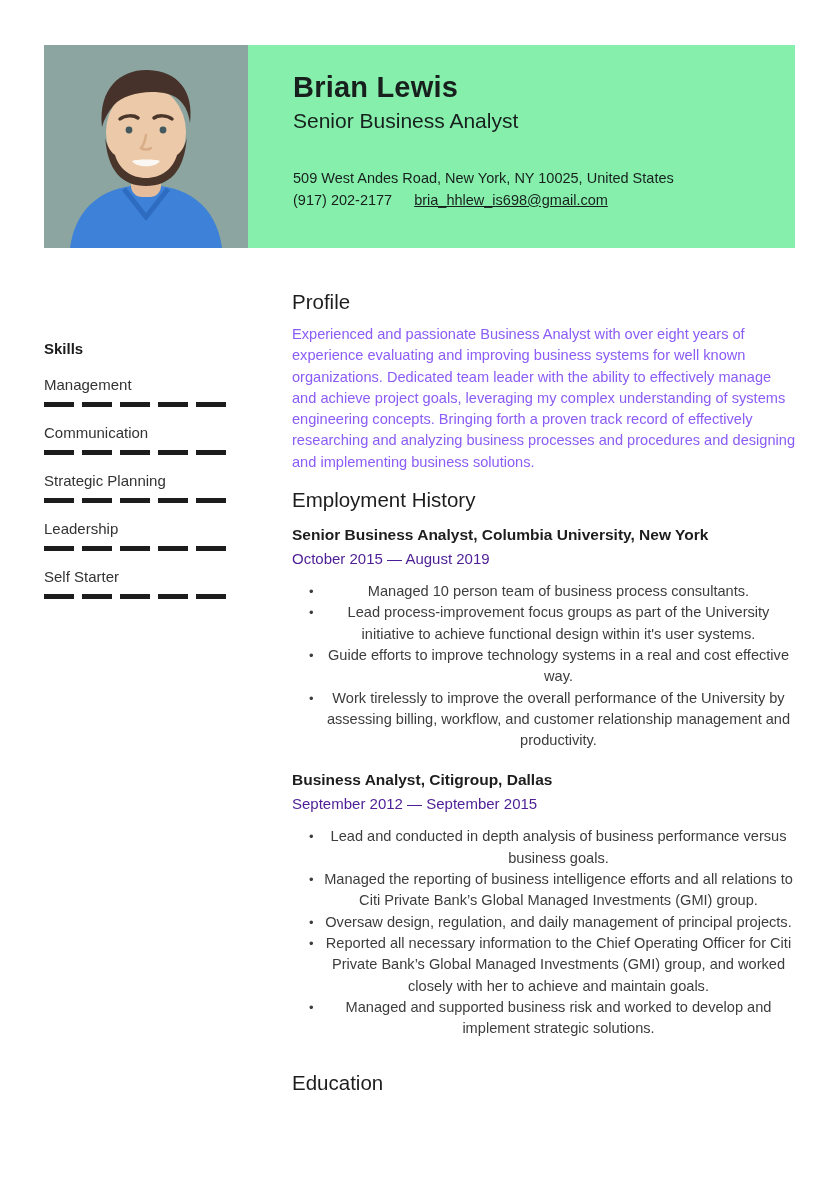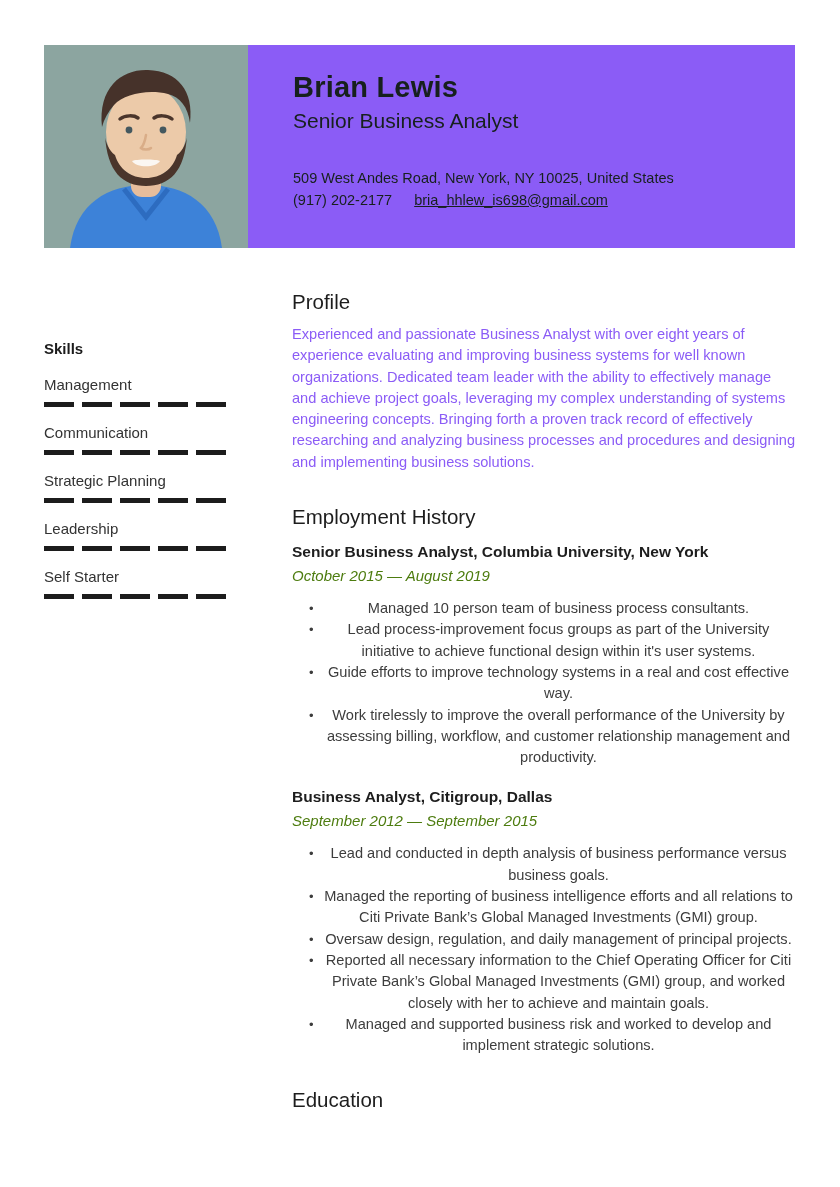--- a/index.html
+++ b/index.html
@@ -6,21 +6,21 @@
   html,body { background:#ffffff; }
   body { font-family:"Liberation Sans", sans-serif; }
   .page {
     position:relative; width:840px; height:1187px; background:#ffffff;
     margin:0 auto; overflow:hidden; color:#1e1e1e;
   }
 
   
   .header {
     position:absolute; left:44px; top:45px; width:751px; height:203px;
-    background:#8b5cf6; display:flex;
+    background:#86efac; display:flex;
   }
   .photo { width:204px; height:203px; flex:none; display:block; }
   .header-text { padding:25px 20px 0 45px; color:#17201d; }
   .name { font-size:29px; font-weight:bold; line-height:34px; letter-spacing:.2px; }
   .job-title { font-size:21px; line-height:26px; margin-top:4px; font-weight:normal; }
   .contact { margin-top:34px; font-size:14.5px; line-height:21.5px; }
   .contact-row2 { display:flex; align-items:baseline; }
   .email-link { color:#17201d; text-decoration:underline; margin-left:22px; cursor:pointer; }
 
   
@@ -30,23 +30,23 @@
   .skill-label { font-size:15px; color:#333333; line-height:20px; }
   .skill-bar {
     margin-top:7px; height:5px; width:182px;
     background:repeating-linear-gradient(to right, #1c1c1c 0 30px, transparent 30px 38px);
   }
 
   
   .main { position:absolute; left:292px; top:289px; width:503px; }
   h2.section-heading { font-size:20.5px; font-weight:normal; color:#1d1d1d; line-height:26px; }
   .profile-text { margin-top:9px; font-size:14.6px; line-height:21.3px; color:#8b5cf6; }
-  .employment-heading { margin-top:31px; }
+  .employment-heading { margin-top:14px; }
   .job-heading { margin-top:11px; font-size:15.5px; font-weight:bold; color:#1d1d1d; line-height:21px; }
-  .job-dates { margin-top:3px; font-size:15px; color:#4d7c0f; line-height:21px;font-style:italic; }
+  .job-dates { margin-top:3px; font-size:15px; color:#4c1d95; line-height:21px; }
   ul.bullets { margin-top:12px; list-style:none; padding-left:30px;text-align:center; }
   ul.bullets li {
     position:relative; font-size:14.6px; line-height:21.3px; color:#3d3d3d;
   }
   ul.bullets li::before {
     content:"•"; position:absolute; left:-13px; top:0; color:#3d3d3d; font-size:13px;
   }
   .job2-heading { margin-top:18px; }
   .education-heading { margin-top:31px; }
 </style>

